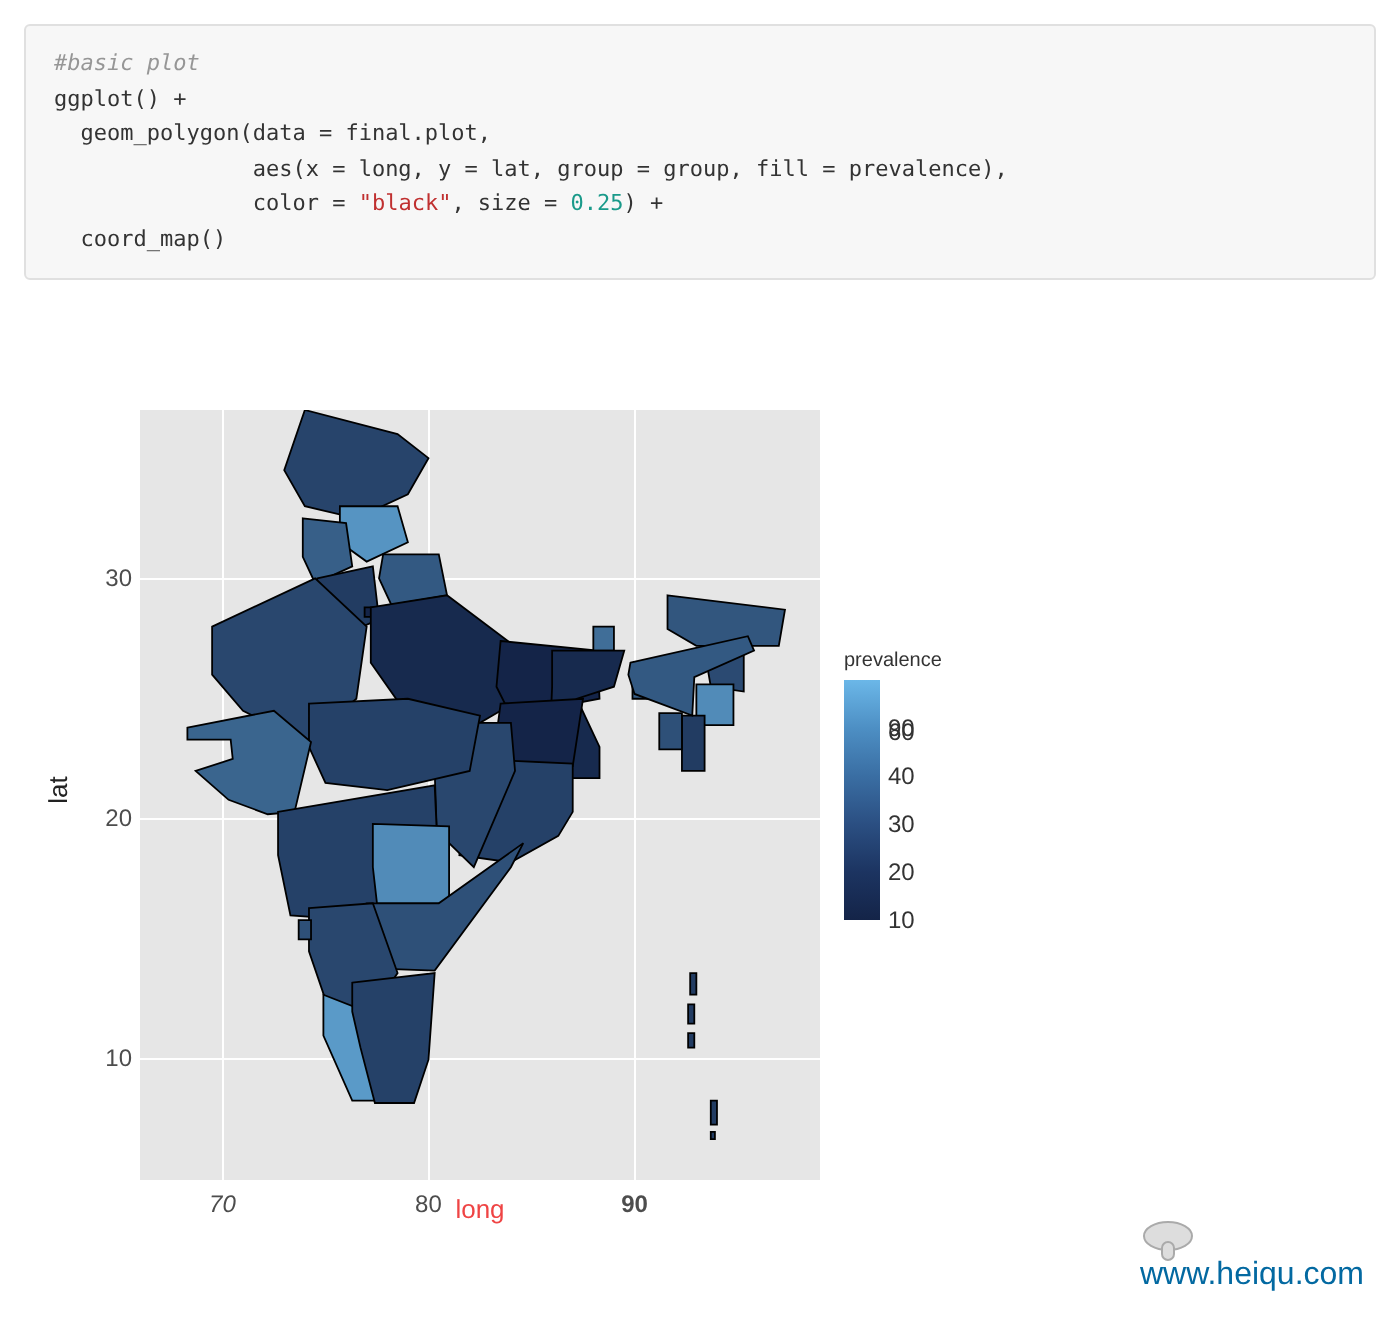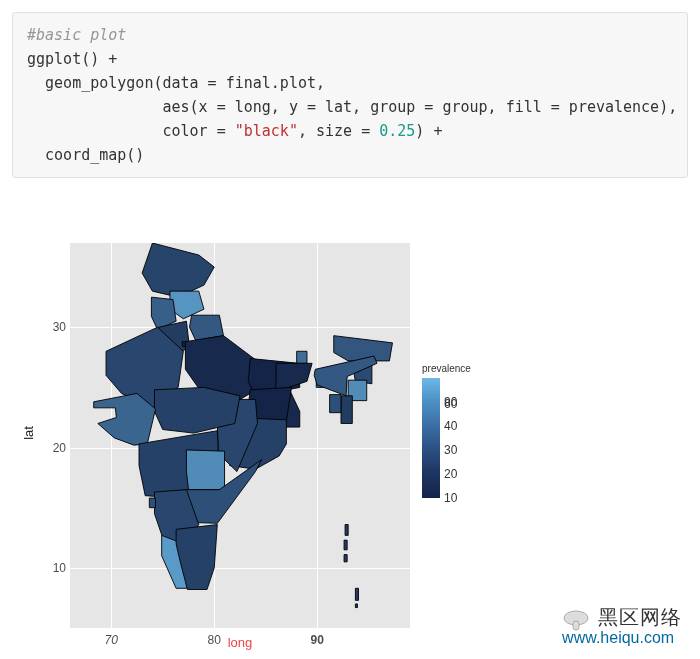--- a/index.html
+++ b/index.html
@@ -8,21 +8,21 @@
     font-family: "Helvetica Neue", Helvetica, Arial, sans-serif;
     background: #fff;
     width: 676px;
   }
   .code-block {
     background: #f7f7f7;
     border: 1px solid #e0e0e0;
     border-radius: 3px;
     padding: 10px 14px;
     font-family: "Menlo", "Consolas", monospace;
-    font-size: 15px;
+    font-size: 11px;
     line-height: 1.6;
     color: #333;
     white-space: pre;
   }
   .com  { color: #969696; font-style: italic; }
   .str  { color: #c03030; }
   .num  { color: #1a9a8a; }
   .plot-area {
     position: relative;
     margin-top: 55px;
@@ -221,16 +221,15 @@
   </div>
 
 <div class="watermark">
   <div>
     <span class="mush">
       <svg viewBox="0 0 28 22">
           <ellipse cx="14" cy="9" rx="12" ry="7" fill="#ddd" stroke="#aaa"></ellipse>
           <rect x="11" y="12" width="6" height="9" rx="3" fill="#ddd" stroke="#aaa"></rect>
         </svg>
     </span>
-    <span class="title">黑区网络</span>
   </div>
   <div class="sub">www.heiqu.com</div>
 </div>
 
 </body></html>

